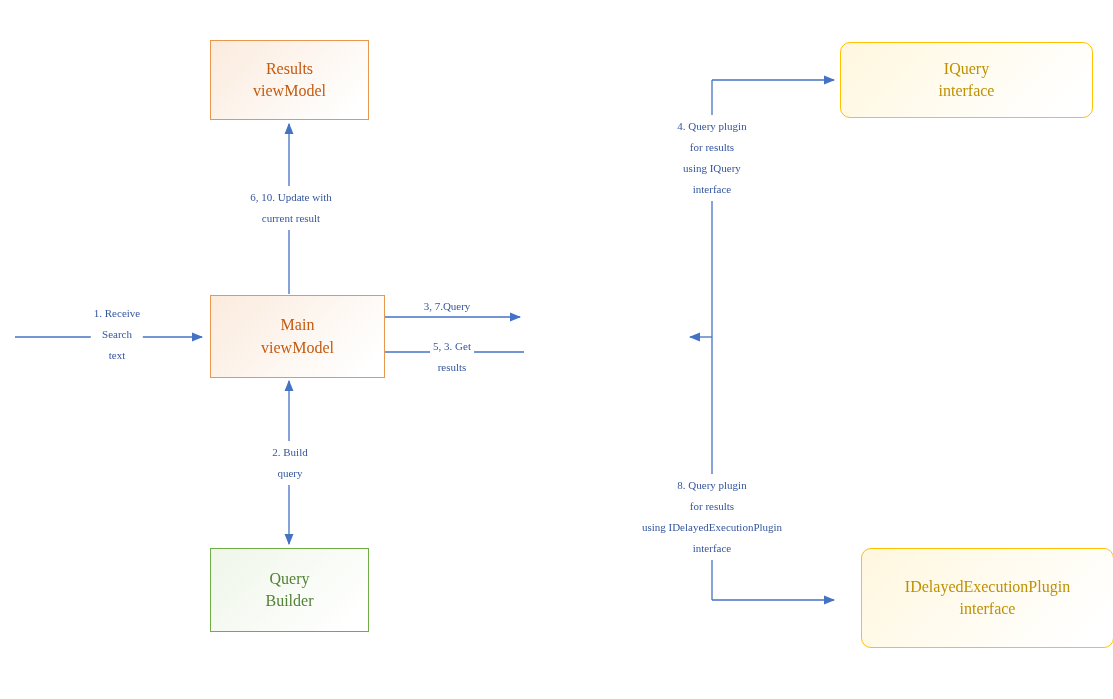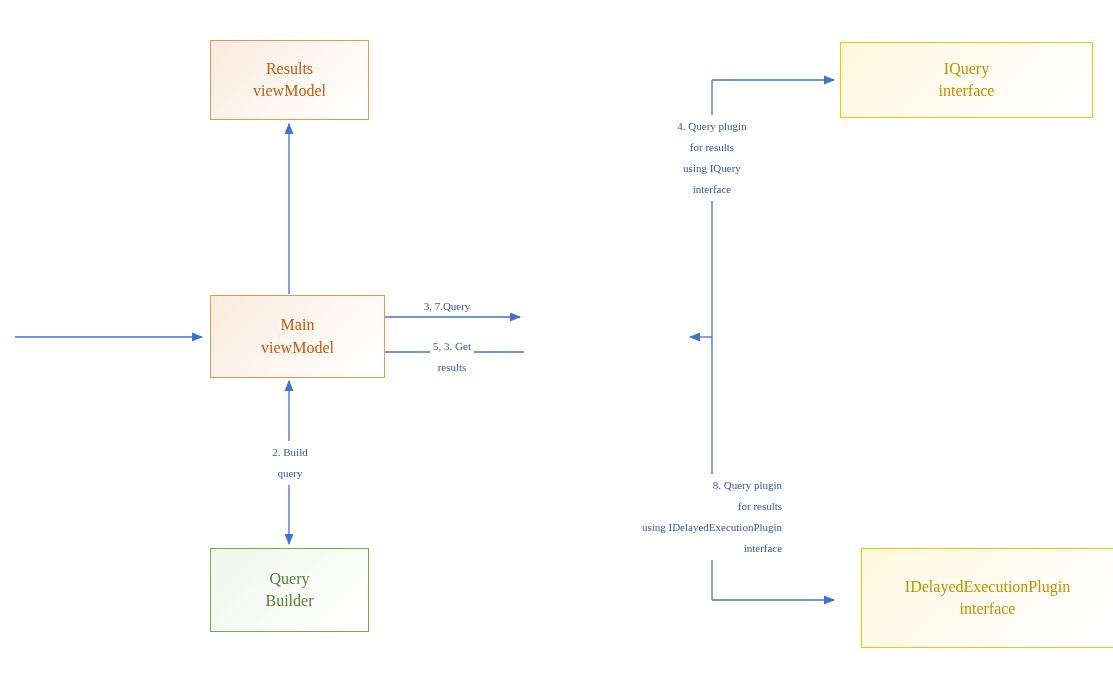--- a/index.html
+++ b/index.html
@@ -36,20 +36,21 @@
   }
   .node.orange {
     border-color: #E79850;
     color: #C55A11;
     background: linear-gradient(135deg, #FBEBDD 0%, #FFFFFF 90%);
   }
   .node.gold {
     border-color: #FFC000;
     color: #BF9000;
     background: linear-gradient(135deg, #FFF7DE 0%, #FFFFFF 90%);
+    border-radius: 10px;
   }
   .node.green {
     border-color: #70AD47;
     color: #538135;
     background: linear-gradient(135deg, #EFF6E9 0%, #FFFFFF 90%);
   }
   .edge-label {
     position: absolute;
     z-index: 3;
     transform: translate(-50%, -50%);
@@ -98,33 +99,38 @@
   <div class="node orange" style="left:210px; top:295px; width:175px; height:83px;">Main
 viewModel</div>
 
 
   <div class="node green" style="left:210px; top:548px; width:159px; height:84px;">Query
 Builder</div>
 
   <div class="node gold" style="left:840px; top:548px; width:253px; height:100px;margin-left:21px;">IDelayedExecutionPlugin
 interface</div>
 
+  <div class="edge-label" style="left:117px; top:334px;">1. Receive
+Search
+text</div>
 
+  <div class="edge-label" style="left:291px; top:208px;">6, 10. Update with
+current result</div>
 
   <div class="edge-label no-bg" style="left:447px; top:306px;">3, 7.Query</div>
 
   <div class="edge-label" style="left:452px; top:357px;">5, 3. Get
 results</div>
 
   <div class="edge-label" style="left:290px; top:463px;text-align:center;">2. Build
 query</div>
 
   <div class="edge-label" style="left:712px; top:158px;">4. Query plugin
 for results
 using IQuery
 interface</div>
 
-  <div class="edge-label" style="left:712px; top:517px;text-align:right;">8. Query plugin
+  <div class="edge-label" style="left:712px; top:517px;">8. Query plugin
 for results
 using IDelayedExecutionPlugin
 interface</div>
 
 </div>
 
 </body></html>

